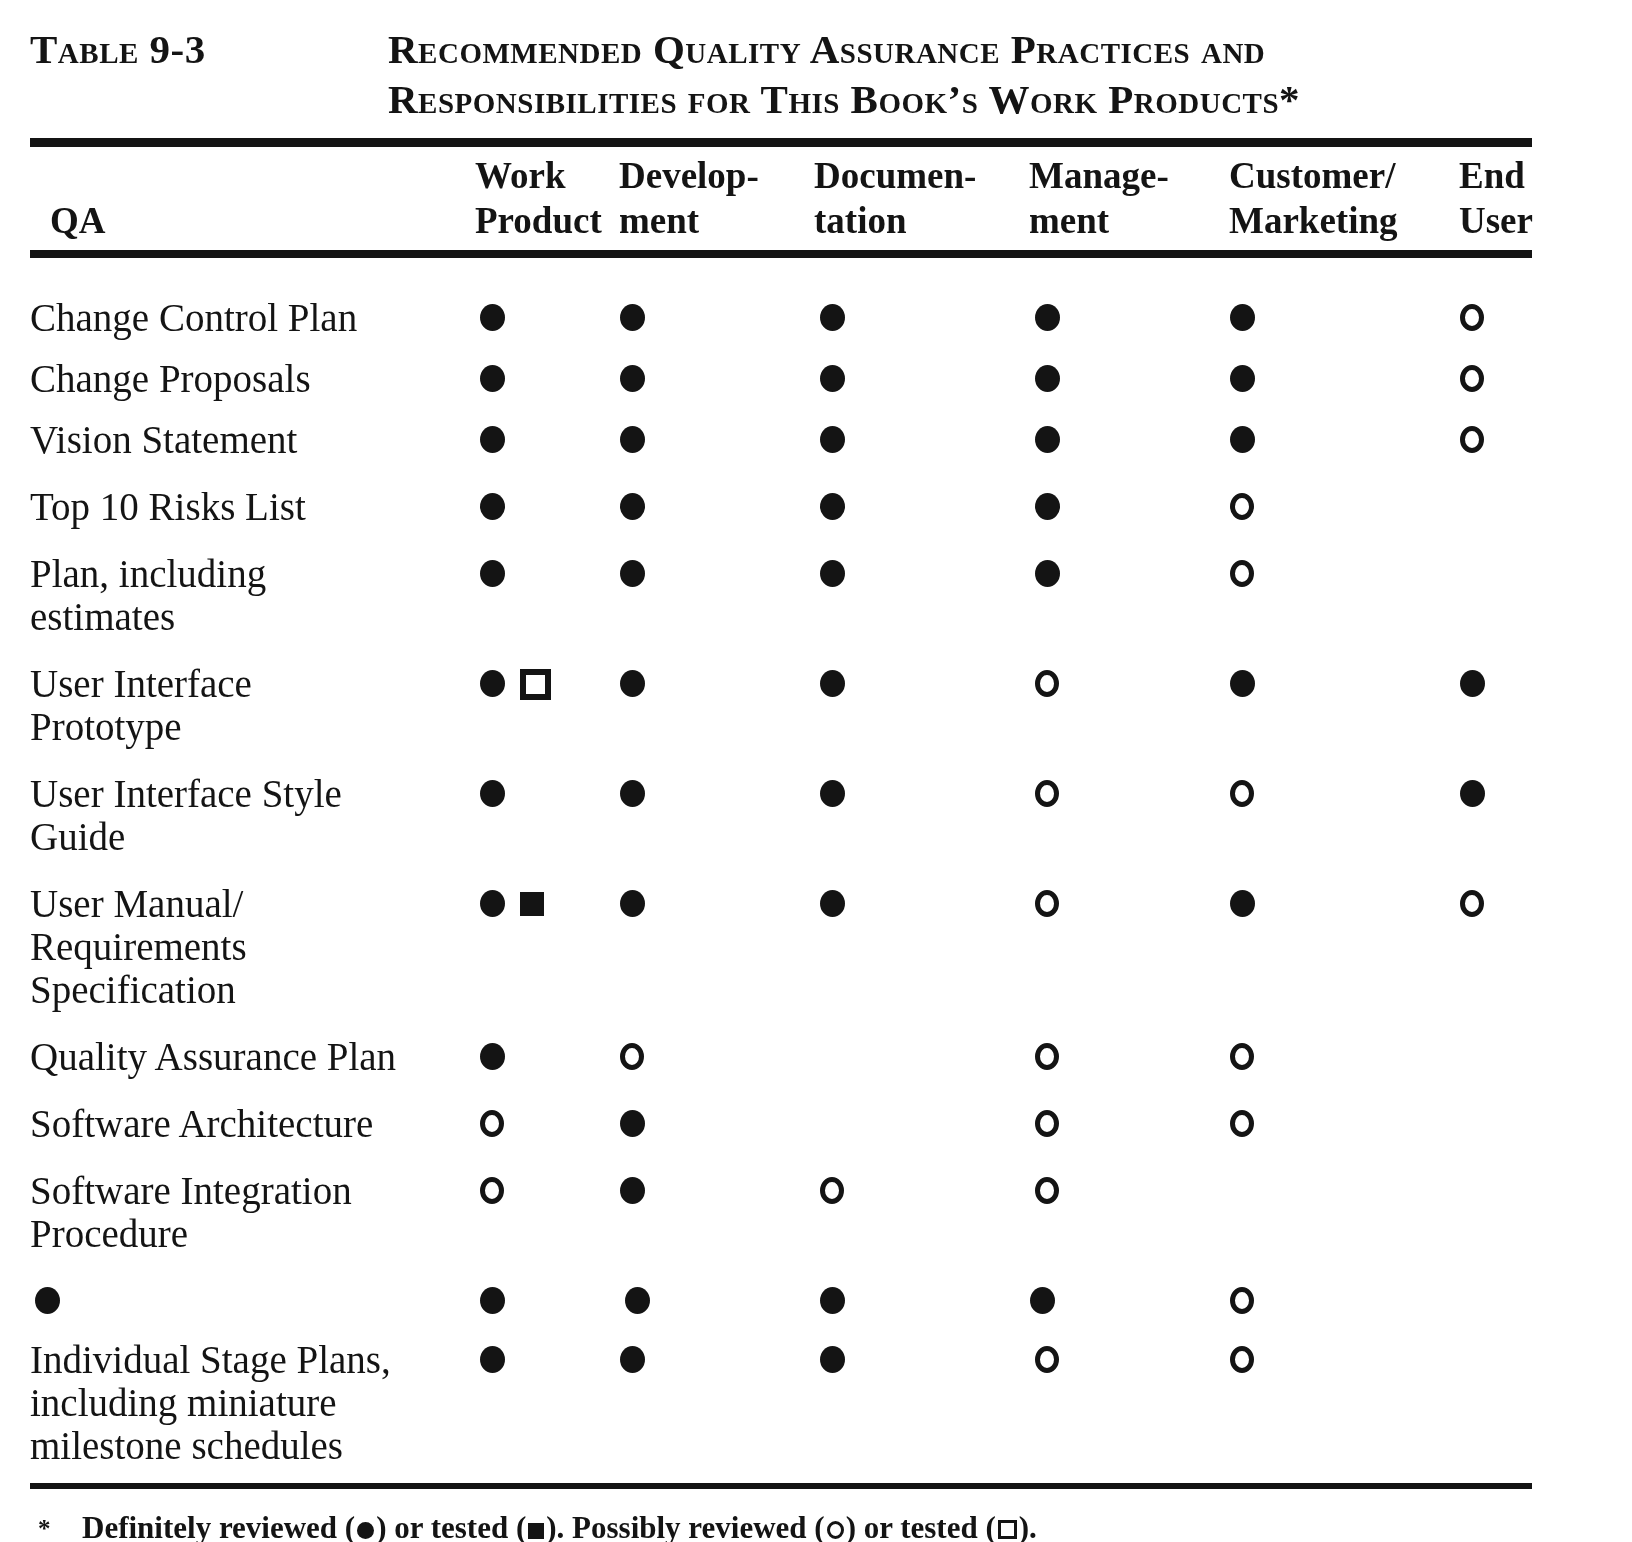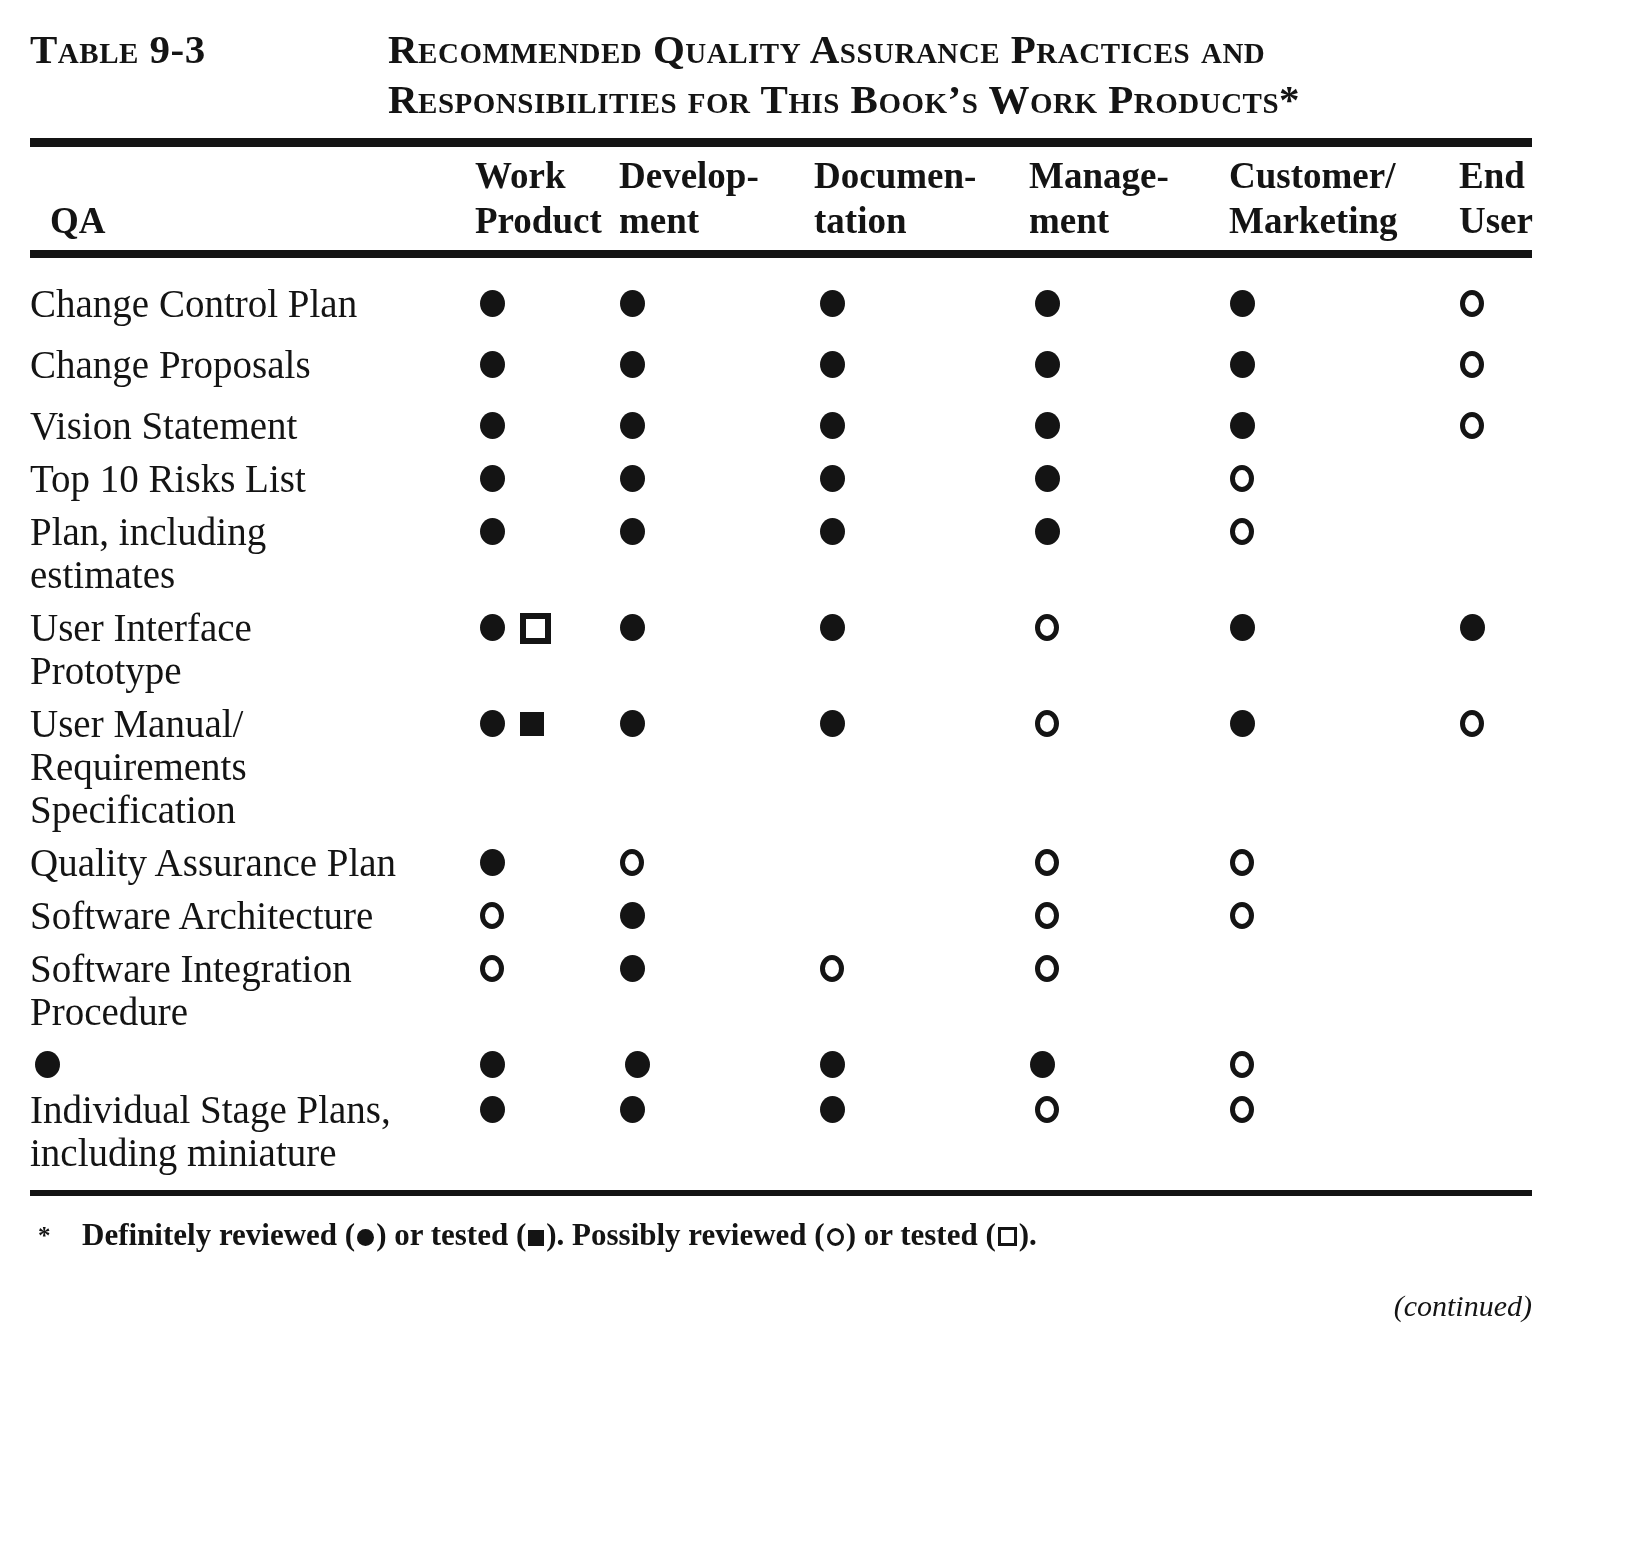--- a/index.html
+++ b/index.html
@@ -32,21 +32,21 @@
   .grid { display:grid; grid-template-columns:445px 140px 195px 215px 200px 230px 77px; }
 
   .header-row { margin-top:6px; }
   .hcell span { display:block; min-height:45px; font-weight:bold; font-size:37px; line-height:45px; white-space:nowrap; }
   .hcell { padding-left:4px; }
   .hcell.first { padding-left:0; }
   .hcell.qa { padding-left:20px; }
 
   
   .rows { padding-top:14px; }
-  .row { margin-top:10px; }
+  .row { margin-top:24px; }
   .row.tight { margin-top:18px; }
   .label { font-size:39px; line-height:43px; padding-right:16px; }
   .label span { display:block; }
   .cell { display:flex; align-items:flex-start; gap:15px; padding-left:5px; padding-top:8px; }
   .cell.pad10 { padding-left:10px; }
 
   
   .sym { flex:0 0 auto; display:inline-block; }
   .sym.filled_circle { width:25px; height:27px; background:var(--ink); border-radius:50%; }
   .sym.open_circle   { width:24px; height:27px; border:5px solid var(--ink); border-radius:50%; background:transparent; }
@@ -246,20 +246,44 @@
           </div>
           <div class="cell">
             <span class="sym filled_circle" title="Definitely reviewed"></span>
           </div>
           <div class="cell">
             <span class="sym filled_circle" title="Definitely reviewed"></span>
           </div>
         </div>
         <div class="row grid">
           <div class="label">
+            <span>User Interface Style</span>
+            <span>Guide</span>
+          </div>
+          <div class="cell">
+            <span class="sym filled_circle" title="Definitely reviewed"></span>
+          </div>
+          <div class="cell">
+            <span class="sym filled_circle" title="Definitely reviewed"></span>
+          </div>
+          <div class="cell pad10">
+            <span class="sym filled_circle" title="Definitely reviewed"></span>
+          </div>
+          <div class="cell pad10">
+            <span class="sym open_circle" title="Possibly reviewed"></span>
+          </div>
+          <div class="cell">
+            <span class="sym open_circle" title="Possibly reviewed"></span>
+          </div>
+          <div class="cell">
+            <span class="sym filled_circle" title="Definitely reviewed"></span>
+          </div>
+        </div>
+        <div class="row grid">
+          <div class="label">
             <span>User Manual/</span>
             <span>Requirements</span>
             <span>Specification</span>
           </div>
           <div class="cell">
             <span class="sym filled_circle" title="Definitely reviewed"></span>
             <span class="sym filled_square" title="Definitely tested"></span>
           </div>
           <div class="cell">
             <span class="sym filled_circle" title="Definitely reviewed"></span>
@@ -352,20 +376,21 @@
             <span class="sym filled_circle" title="Definitely reviewed"></span>
           </div>
           <div class="cell">
             <span class="sym open_circle" title="Possibly reviewed"></span>
           </div>
         </div>
         <div class="row grid">
           <div class="label">
             <span>Individual Stage Plans,</span>
             <span>including miniature</span>
+            <span>milestone schedules</span>
           </div>
           <div class="cell">
             <span class="sym filled_circle" title="Definitely reviewed"></span>
           </div>
           <div class="cell">
             <span class="sym filled_circle" title="Definitely reviewed"></span>
           </div>
           <div class="cell pad10">
             <span class="sym filled_circle" title="Definitely reviewed"></span>
           </div>

